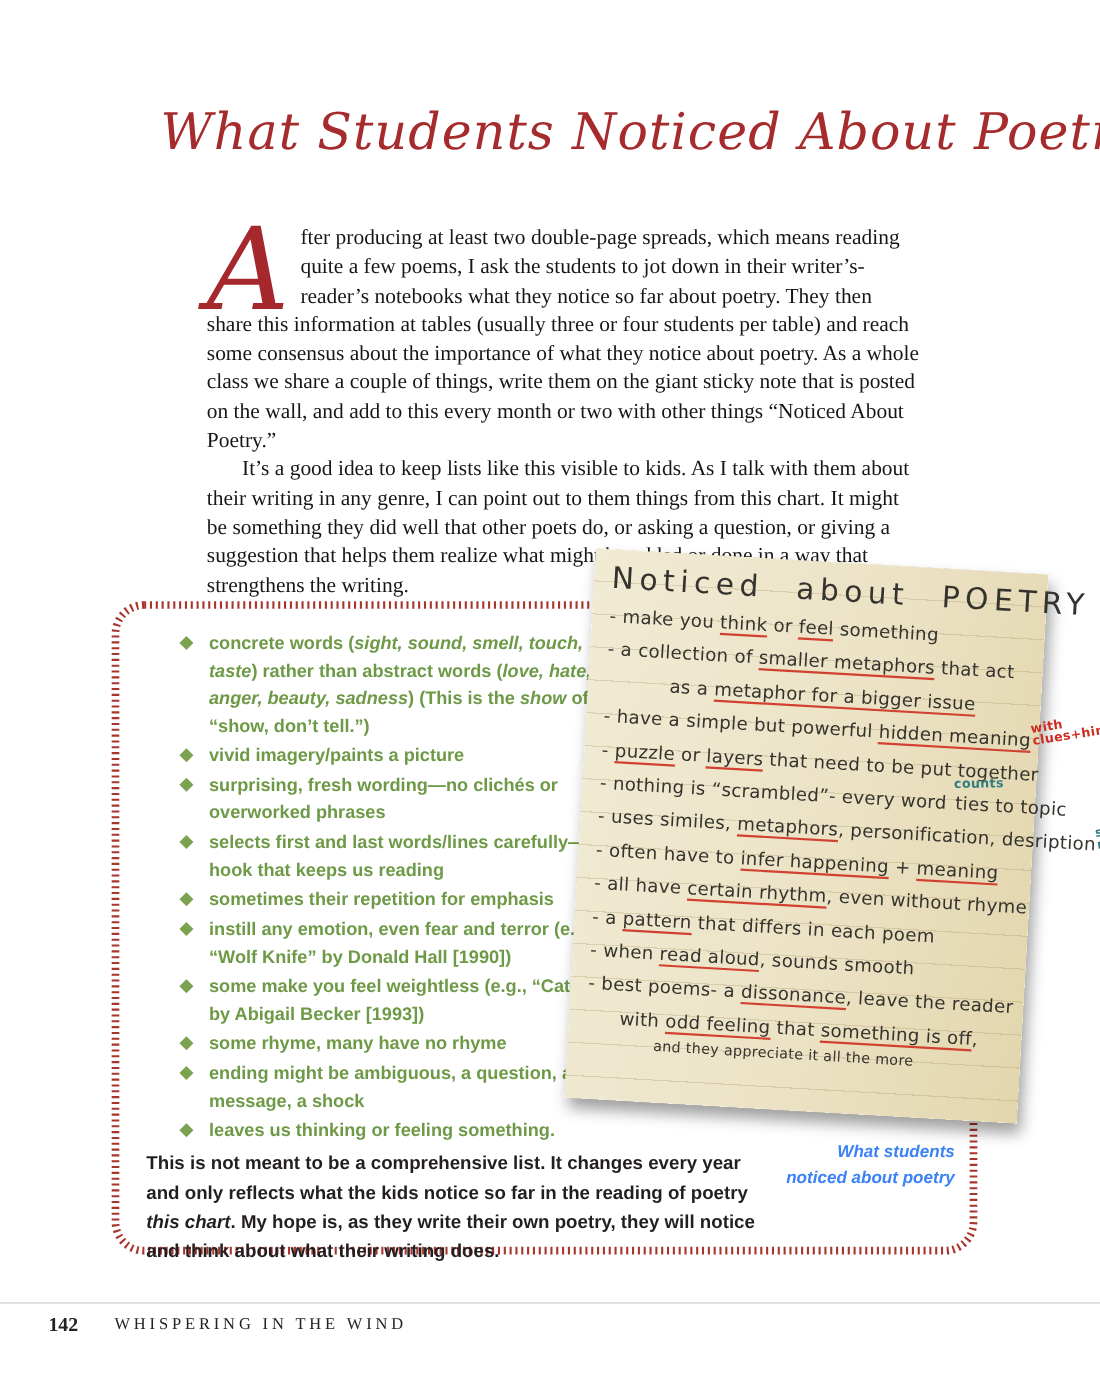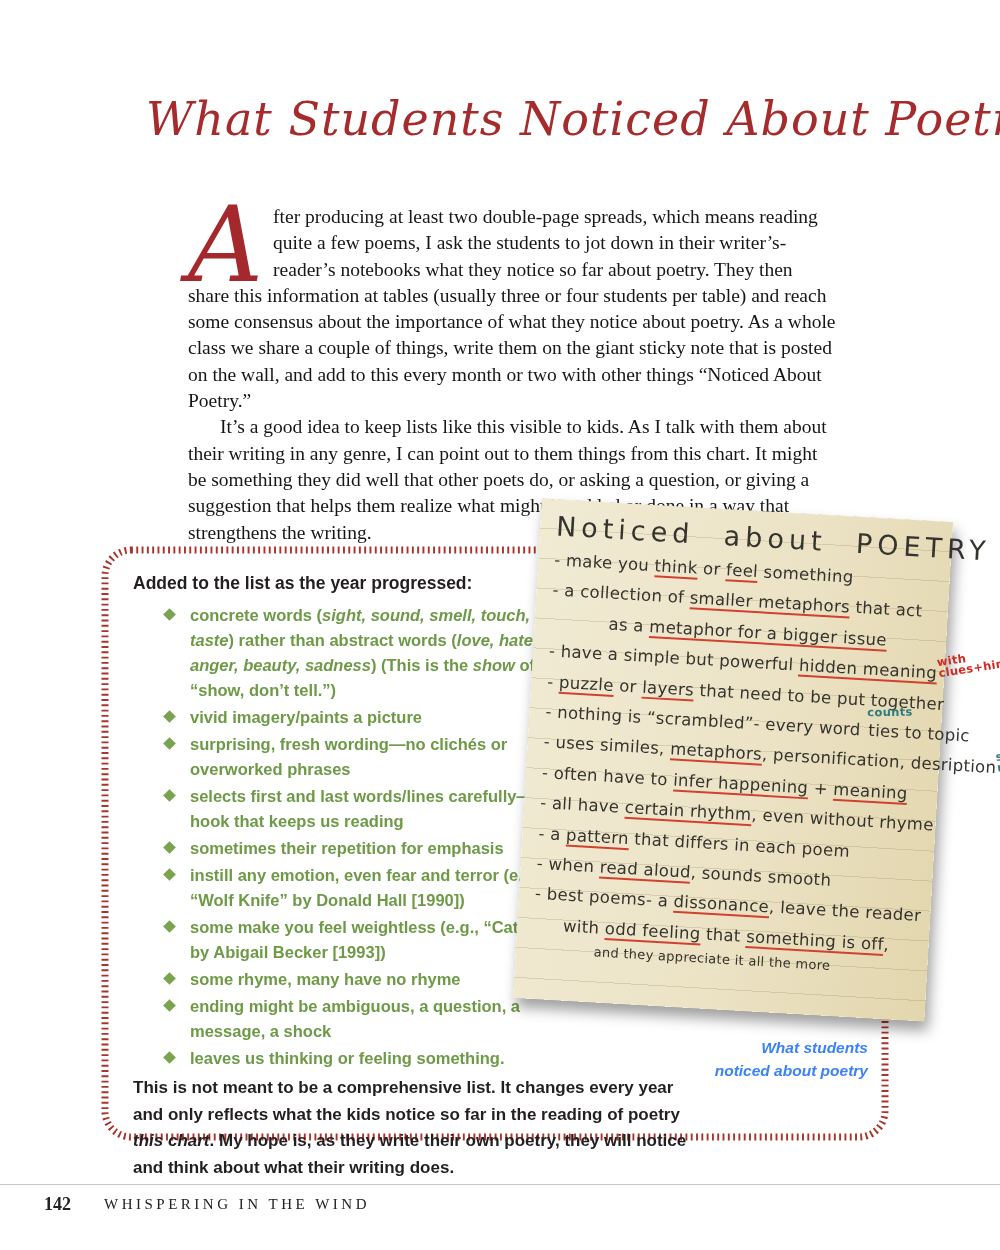--- a/index.html
+++ b/index.html
@@ -93,21 +93,20 @@
 <div class="body-text">
   <p class="para1"><span class="dropcap">A</span><span>fter producing at least two double-page spreads, which means reading quite a few poems, I ask the students to jot down in their writer’s-reader’s notebooks what they notice so far about poetry. They then share this information at tables (usually three or four students per table) and reach some consensus about the importance of what they notice about poetry. As a whole class we share a couple of things, write them on the giant sticky note that is posted on the wall, and add to this every month or two with other things “Noticed About Poetry.”</span></p>
   <p class="para2">It’s a good idea to keep lists like this visible to kids. As I talk with them about their writing in any genre, I can point out to them things from this chart. It might be something they did well that other poets do, or asking a question, or giving a suggestion that helps them realize what might be added or done in a way that strengthens the writing.</p>
 </div>
 
 <div class="list-box">
   <svg width="790" height="597" viewBox="0 0 790 597">
     <rect x="5" y="5" width="780" height="587" rx="26" ry="26" fill="none" stroke="#a8342b" stroke-width="7" stroke-dasharray="1.9 3.4"></rect>
   </svg>
   <div class="box-content">
-    <p class="list-header">Added to the list as the year progressed:</p>
     <ul class="noticed-list">
         <li><span class="bullet"></span><span>concrete words (</span><span class="seg-i">sight, sound, smell, touch, taste</span><span>) rather than abstract words (</span><span class="seg-i">love, hate, anger, beauty, sadness</span><span>) (This is the </span><span class="seg-i">show</span><span> of “show, don’t tell.”)</span></li>
         <li><span class="bullet"></span><span>vivid imagery/paints a picture</span></li>
         <li><span class="bullet"></span><span>surprising, fresh wording—no clichés or overworked phrases</span></li>
         <li><span class="bullet"></span><span>selects first and last words/lines carefully—hook that keeps us reading</span></li>
         <li><span class="bullet"></span><span>sometimes their repetition for emphasis</span></li>
         <li><span class="bullet"></span><span>instill any emotion, even fear and terror (e.g., “Wolf Knife” by Donald Hall [1990])</span></li>
         <li><span class="bullet"></span><span>some make you feel weightless (e.g., “Catch” by Abigail Becker [1993])</span></li>
         <li><span class="bullet"></span><span>some rhyme, many have no rhyme</span></li>
         <li><span class="bullet"></span><span>ending might be ambiguous, a question, a message, a shock</span></li>

